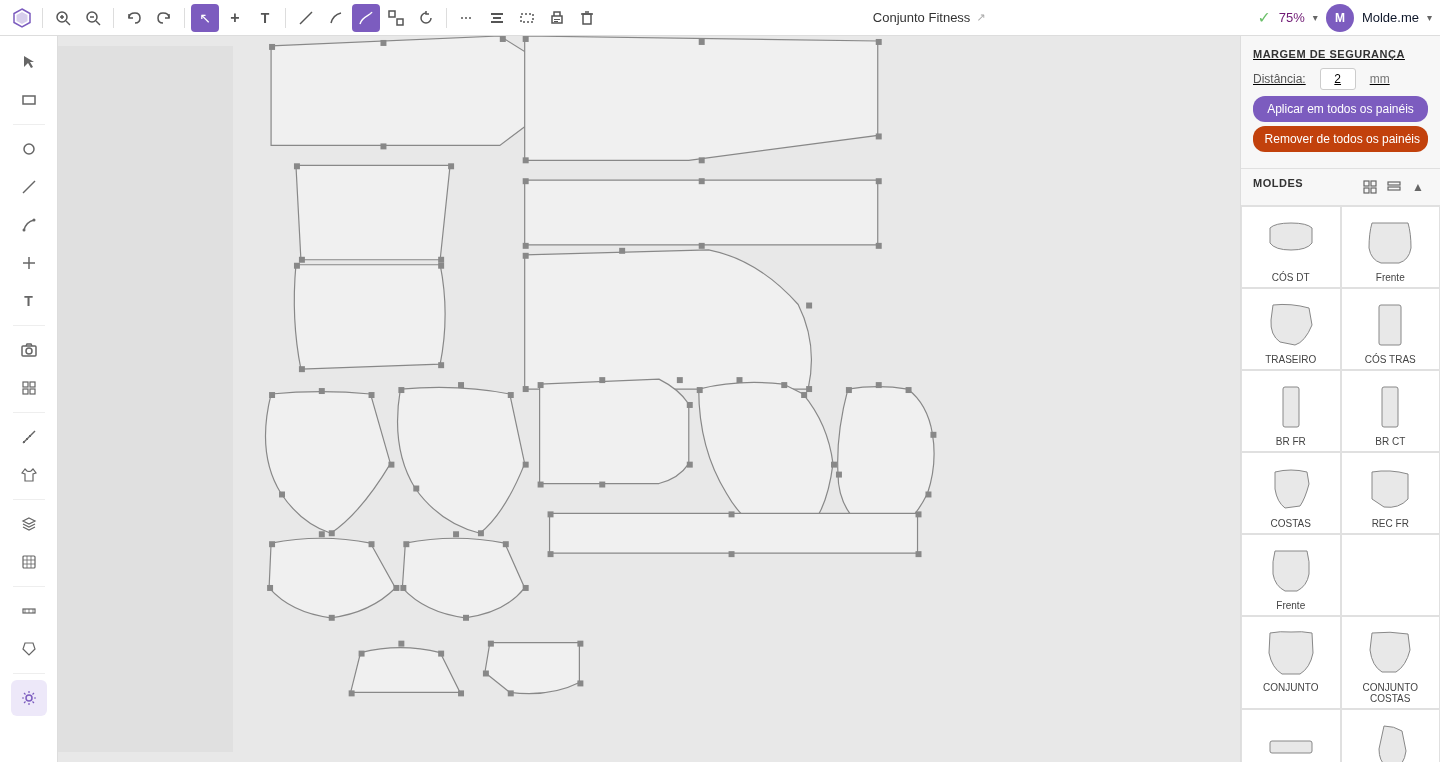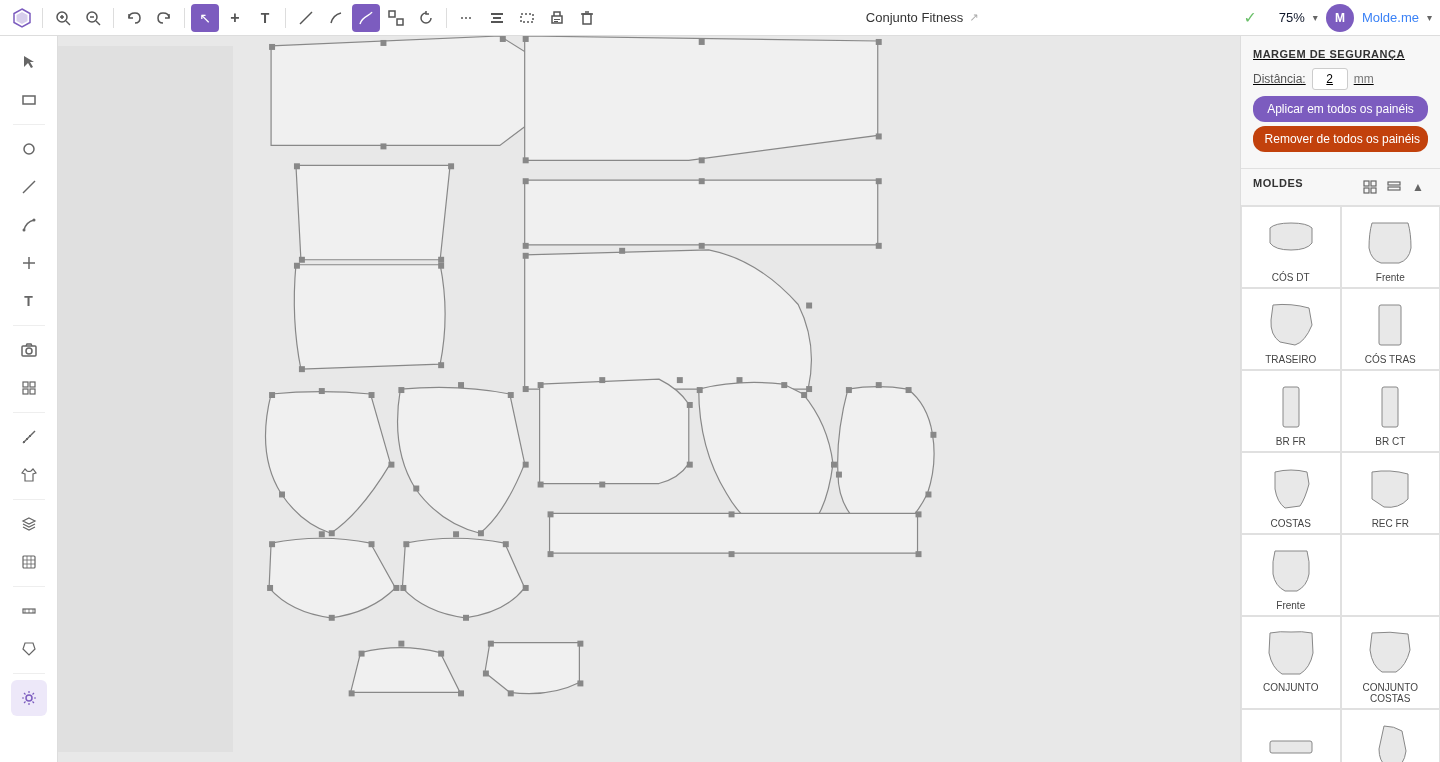--- a/index.html
+++ b/index.html
@@ -21,29 +21,29 @@
       display: flex; align-items: center; justify-content: center;
       border-radius: 4px;
       cursor: pointer;
       color: #555;
       font-size: 14px;
     }
     .toolbar-icon.active { background: #7c5cbf; color: #fff; }
     .toolbar-separator { width: 1px; height: 20px; background: #ddd; margin: 0 4px; }
     .toolbar-center { flex: 1; display: flex; justify-content: center; align-items: center; gap: 6px; color: #333; font-size: 13px; }
     .toolbar-right { display: flex; align-items: center; gap: 8px; }
-    .zoom-value { font-size: 13px; color: #0f172a; cursor: pointer; margin-left: 14px; }
+    .zoom-value { font-size: 13px; color: #701a75; cursor: pointer; }
     .check-icon { color: #6abf69; font-size: 16px; }
     .user-avatar {
       width: 28px; height: 28px; border-radius: 50%;
       background: #7c5cbf; color: #fff;
       display: flex; align-items: center; justify-content: center;
       font-size: 12px; font-weight: bold; cursor: pointer;
     }
-    .user-name { font-size: 13px; color: #3b82f6; cursor: pointer; text-align: center; }
+    .user-name { font-size: 13px; color: #0f172a; cursor: pointer; text-align: center; }
 
     
     .main-layout {
       display: flex;
       flex: 1;
       overflow: hidden;
     }
 
     
     .left-sidebar {
@@ -96,21 +96,21 @@
       font-size: 11px;
       font-weight: 700;
       color: #333;
       letter-spacing: 0.5px;
       text-transform: uppercase;
       margin-bottom: 8px;
     }
     .panel-row {
       display: flex;
       align-items: center;
-      gap: 6px;
+      gap: 14px;
       margin-bottom: 6px;
     }
     .panel-label {
       font-size: 12px;
       color: #555;
     }
     .panel-input {
       width: 36px;
       height: 22px;
       border: 1px solid #ccc;

